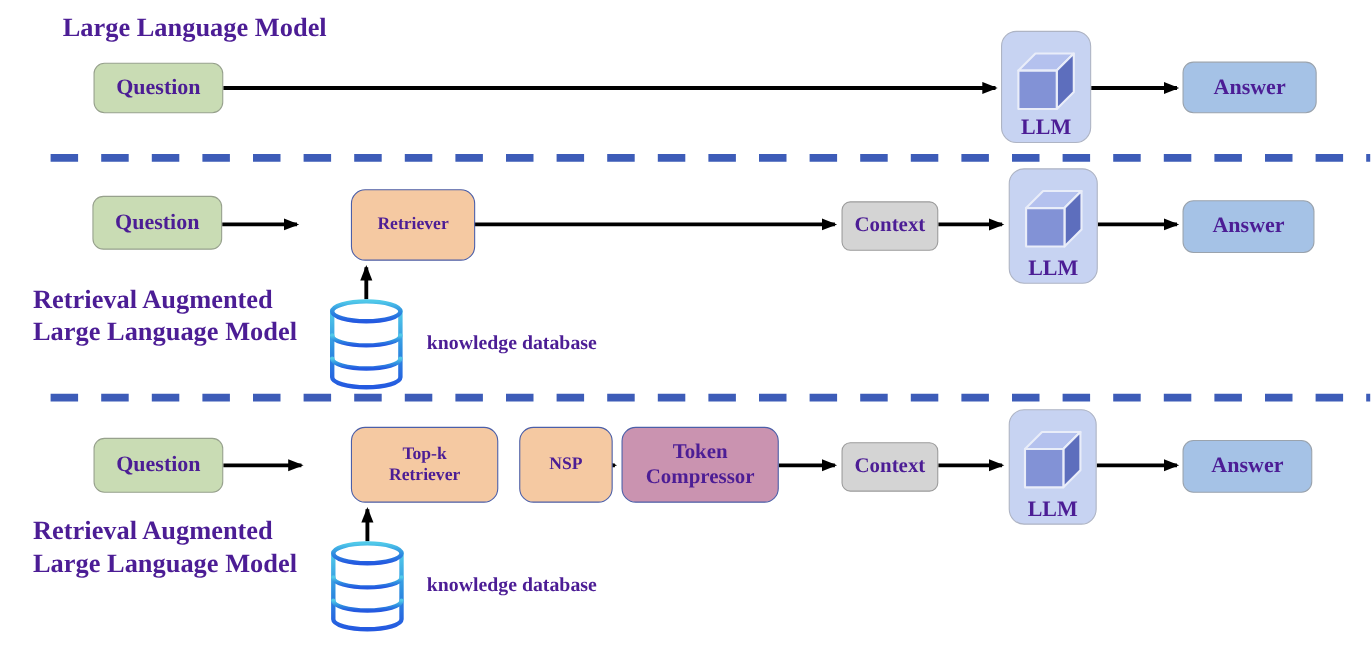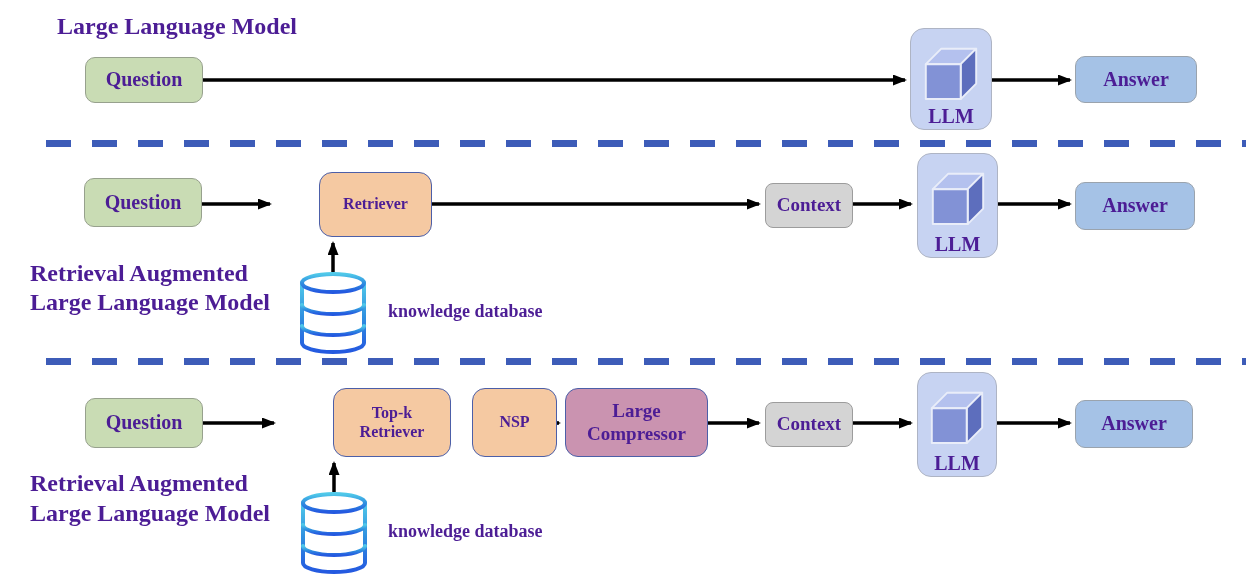--- a/index.html
+++ b/index.html
@@ -147,31 +147,31 @@
         <ellipse cx="35" cy="12" rx="31" ry="9" fill="#ffffff"></ellipse>
       </g>
     </svg>
   </div>
   <div class="db-label" style="left:388px;top:301px">knowledge database</div>
 
   <div class="node green" style="left:85px;top:398px;width:118px;height:50px">
     <span>Question</span>
   </div>
 
-  <div class="node peach" style="left:291px;top:388px;width:118px;height:69px;line-height:1.2">
+  <div class="node peach" style="left:277px;top:388px;width:134px;height:69px;line-height:1.2">
     <span>Top-k</span>
     <span>Retriever</span>
   </div>
 
   <div class="node peach" style="left:430px;top:388px;width:85px;height:69px">
     <span>NSP</span>
   </div>
 
   <div class="node mauve" style="left:565px;top:388px;width:143px;height:69px;line-height:1.2">
-    <span>Large</span>
+    <span>Token</span>
     <span>Compressor</span>
   </div>
 
   <div class="node gray" style="left:765px;top:402px;width:88px;height:45px">
     <span>Context</span>
   </div>
 
   <div class="node llmbox" style="left:917px;top:372px;width:80px;height:105px">
     <svg class="cube" width="60" height="62" viewBox="0 0 60 64">
       <g stroke="#e9edf9" stroke-width="2" stroke-linejoin="round">

